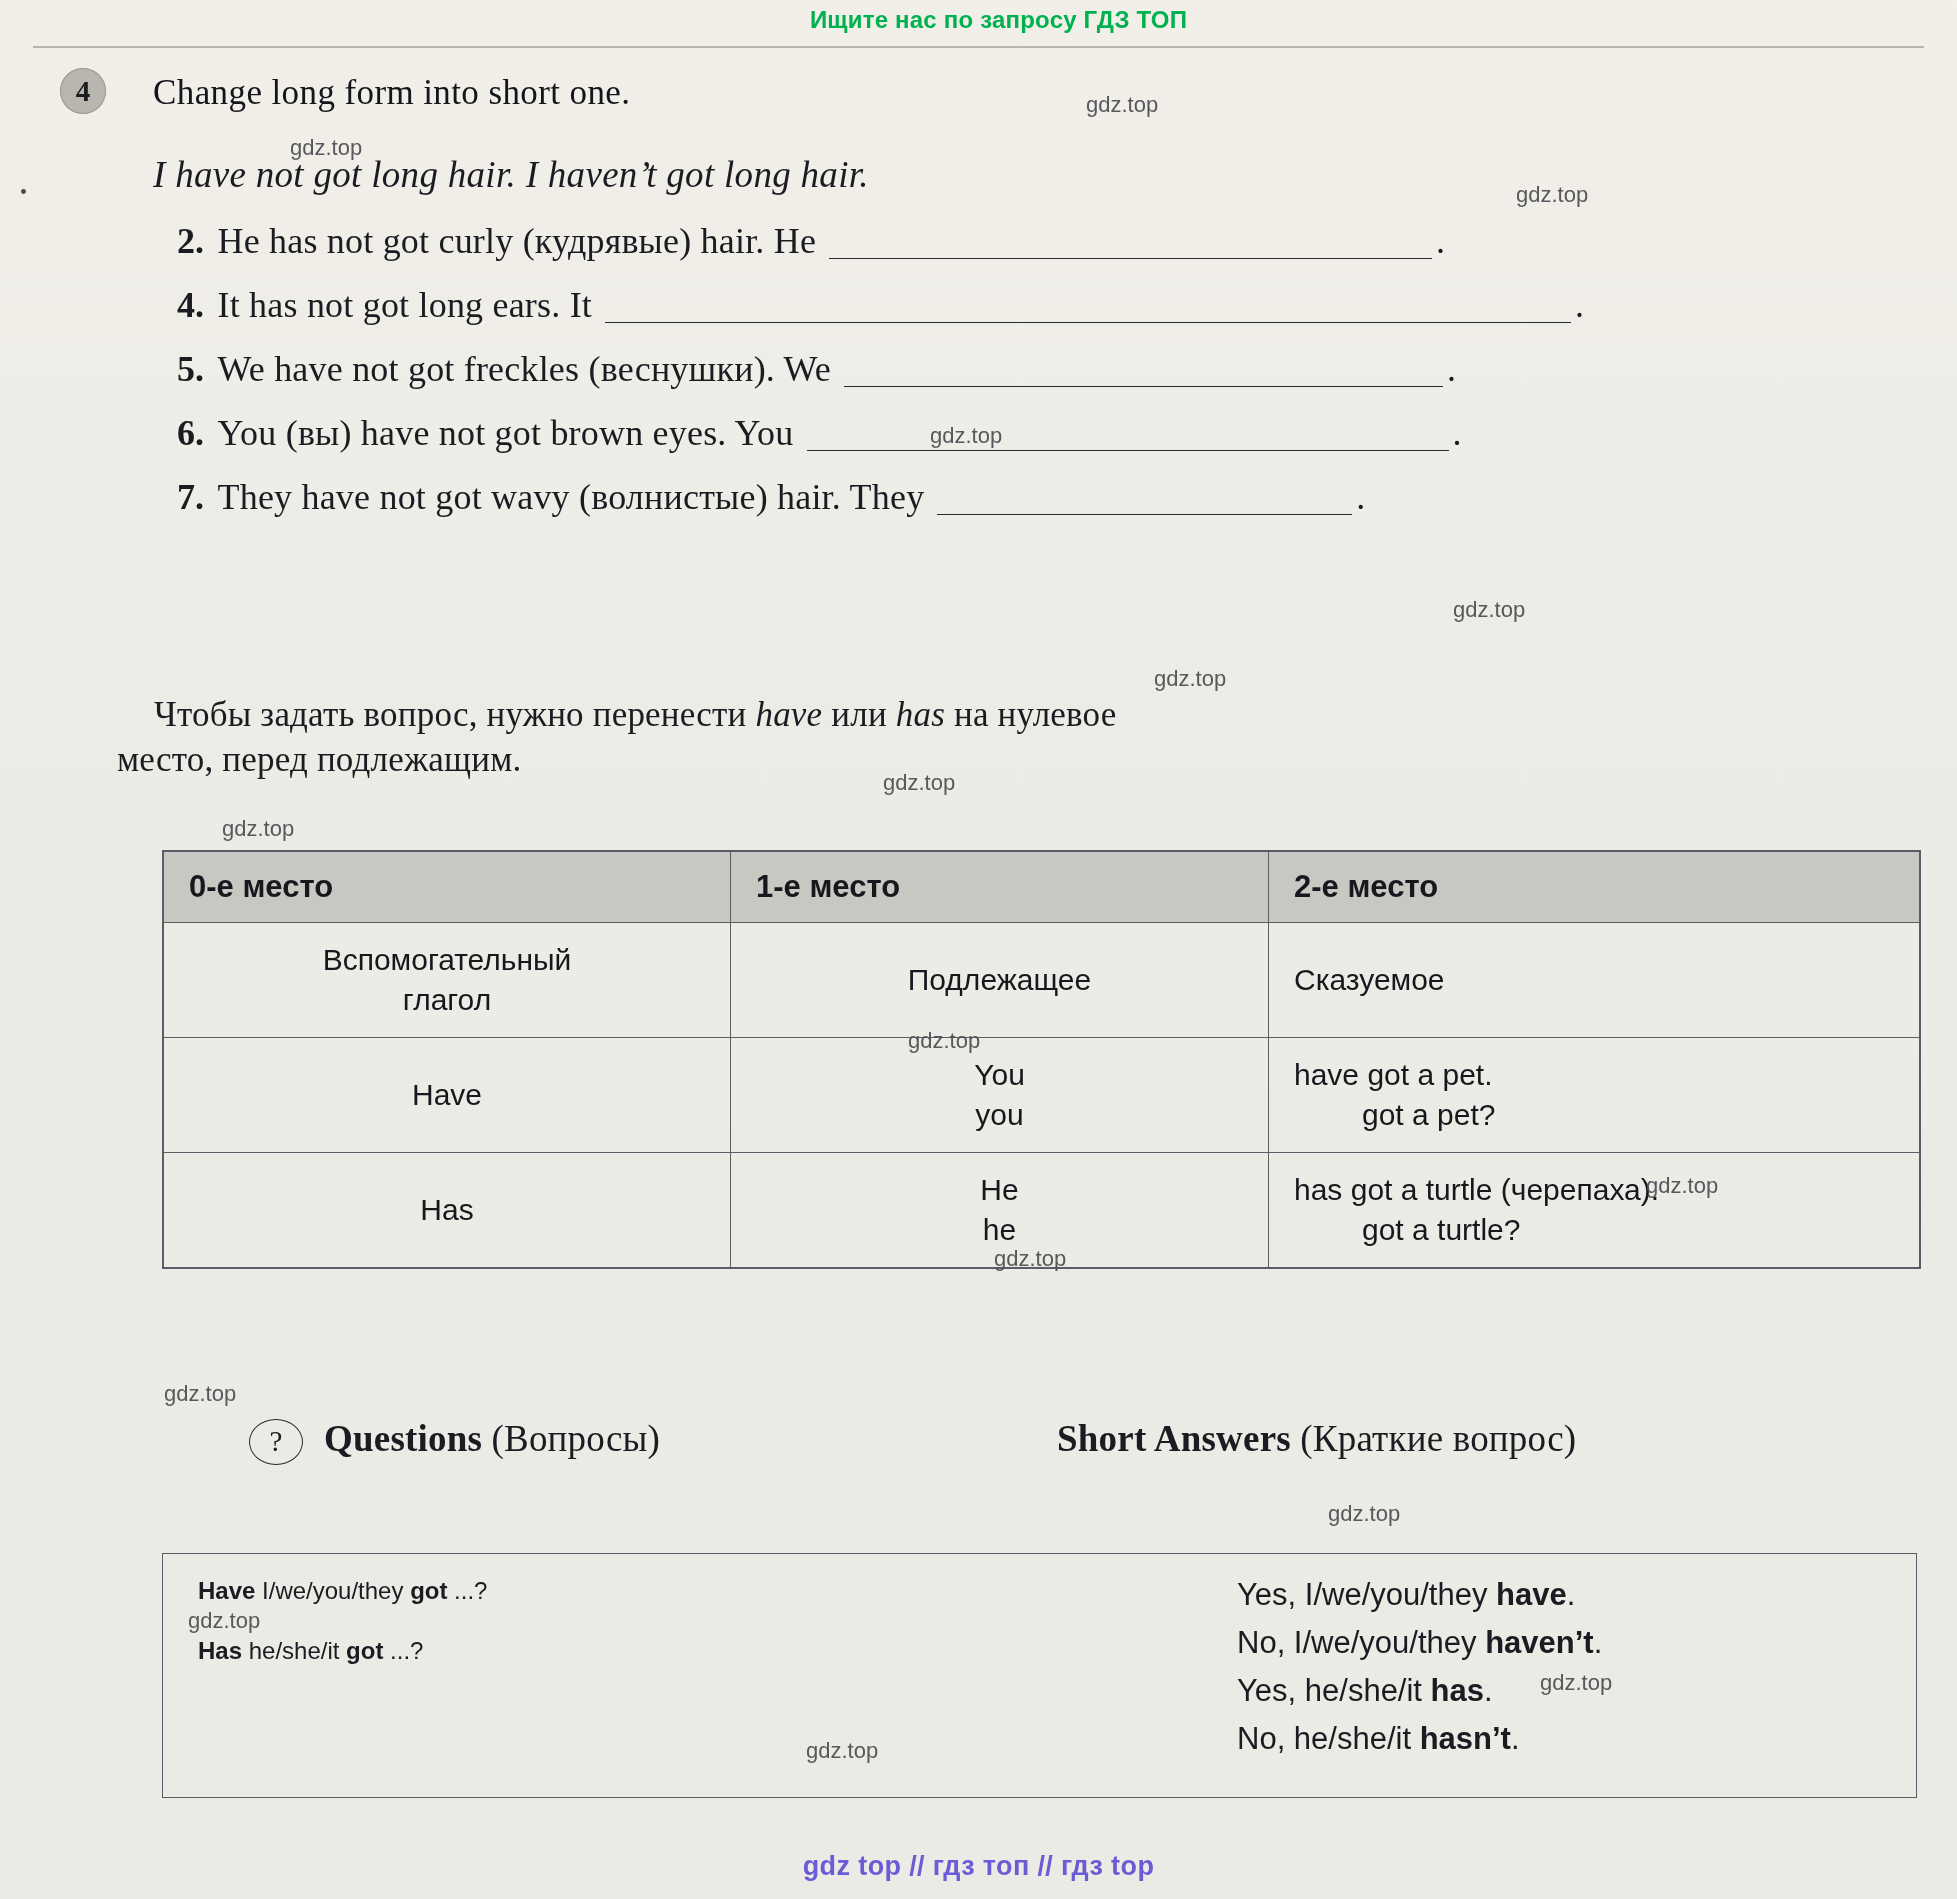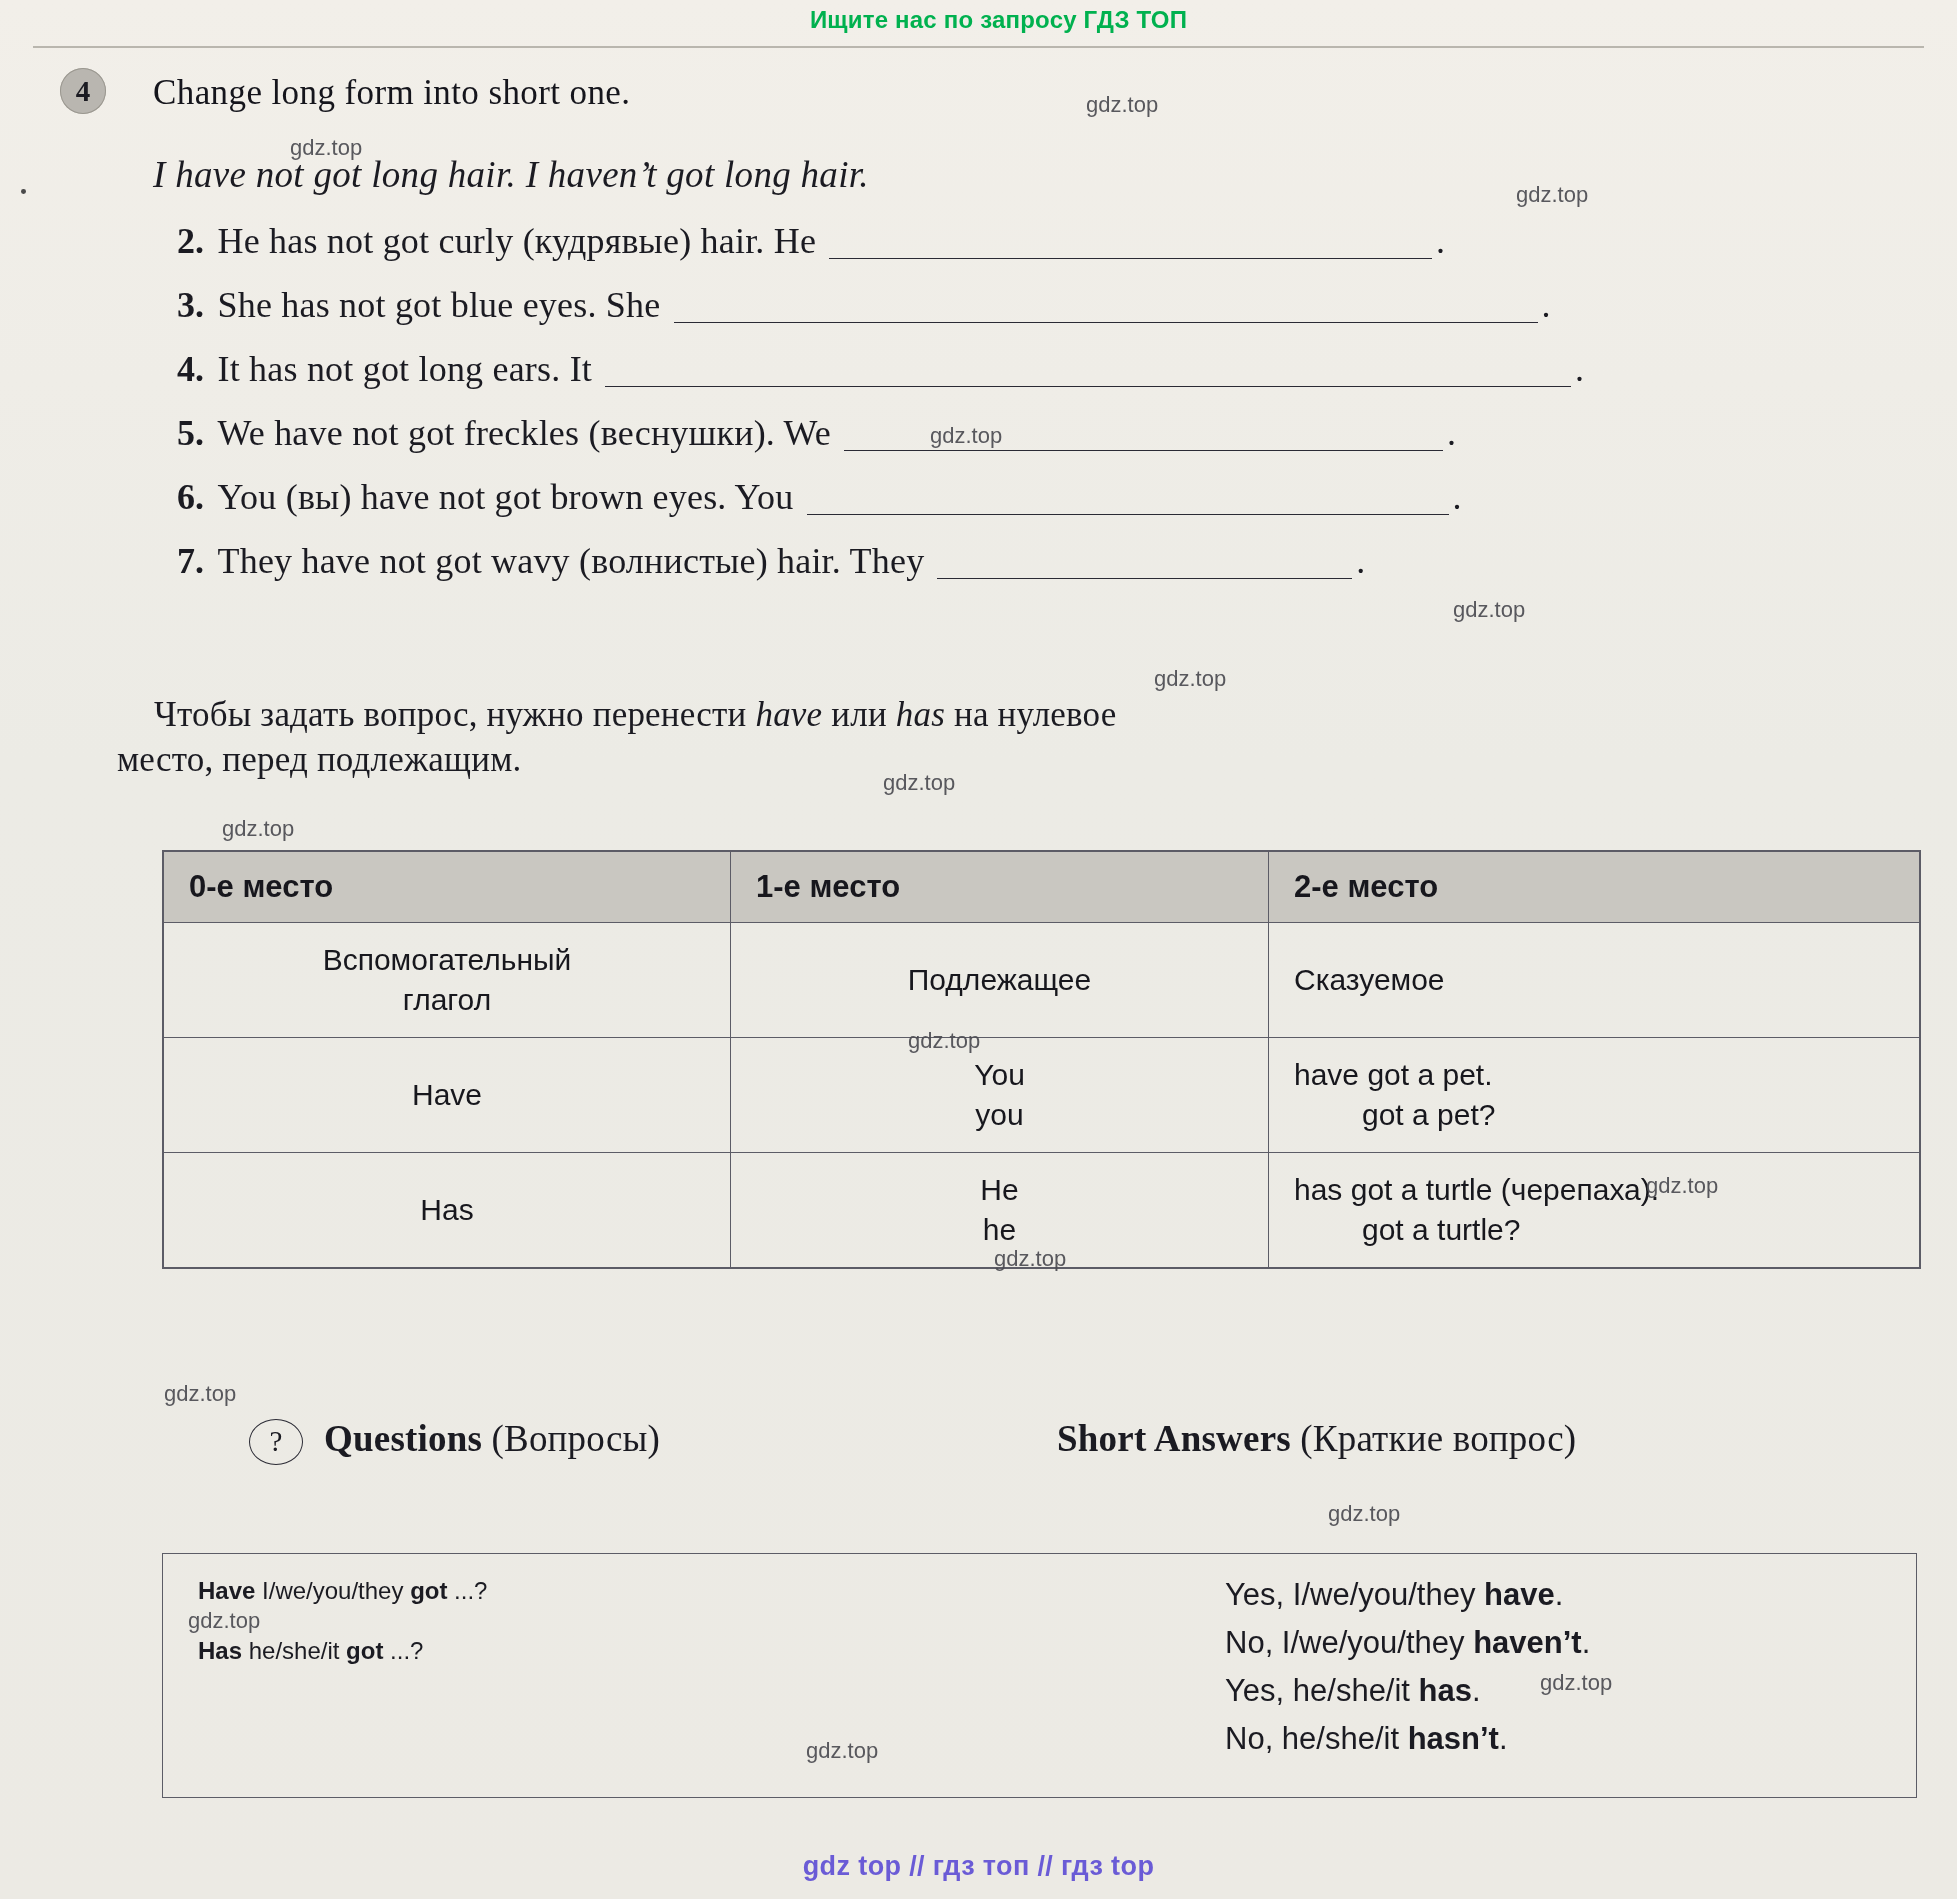--- a/index.html
+++ b/index.html
@@ -244,21 +244,21 @@
   }
   .qbox .right {
     position: absolute;
     left: 1062px;
     top: 25px;
     font-size: 31px;
     line-height: 1.0;
   }
   .qline { height: 60px; white-space: nowrap; }
   .qline b { font-weight: bold; }
-  .aline { height: 48px; white-space: nowrap; }
+  .aline { height: 48px; white-space: nowrap; margin-left: 12px; }
   .aline b { font-weight: bold; }
 
   
   .wm {
     position: absolute;
     font-family: "Liberation Sans", sans-serif;
     font-size: 22px;
     color: #4c4c52;
     opacity: .92;
     white-space: nowrap;
@@ -273,21 +273,20 @@
   <div class="top-promo">Ищите нас по запросу ГДЗ ТОП</div>
   <div class="top-rule"></div>
 
   <div class="ex-num">4</div>
   <div class="ex-title">Change long form into short one.</div>
   <div class="ex-example">I have not got long hair. I haven’t got long hair.</div>
   <div class="edge-dot"></div>
 
   <div class="items" id="items">
       <div class="item"><span class="n">2.</span><span class="txt">He has not got curly (кудрявые) hair. He </span><span class="blank" style="width: 603px;"></span><span class="dot-end">.</span></div>
-      <div class="item"><span class="n">3.</span><span class="txt">She has not got blue eyes. She </span><span class="blank" style="width: 864px;"></span><span class="dot-end">.</span></div>
       <div class="item"><span class="n">4.</span><span class="txt">It has not got long ears. It </span><span class="blank" style="width: 966px;"></span><span class="dot-end">.</span></div>
       <div class="item"><span class="n">5.</span><span class="txt">We have not got freckles (веснушки). We </span><span class="blank" style="width: 599px;"></span><span class="dot-end">.</span></div>
       <div class="item"><span class="n">6.</span><span class="txt">You (вы) have not got brown eyes. You </span><span class="blank" style="width: 642px;"></span><span class="dot-end">.</span></div>
       <div class="item"><span class="n">7.</span><span class="txt">They have not got wavy (волнистые) hair. They </span><span class="blank" style="width: 415px;"></span><span class="dot-end">.</span></div>
     </div>
 
   <div class="rule">
     <span>Чтобы задать вопрос, нужно перенести </span><span class="it">have</span><span> или </span><span class="it">has</span><span> на нулевое</span>
     <span class="l2">место, перед подлежащим.</span>
   </div>

